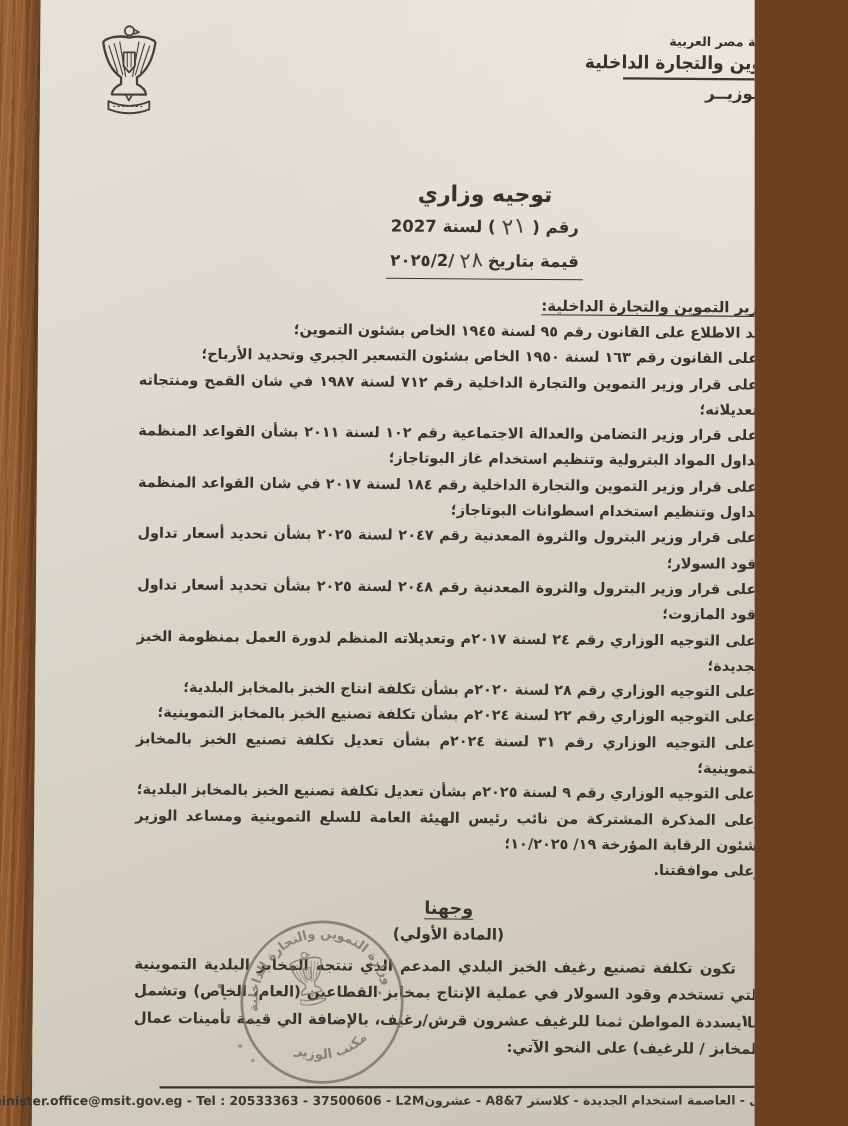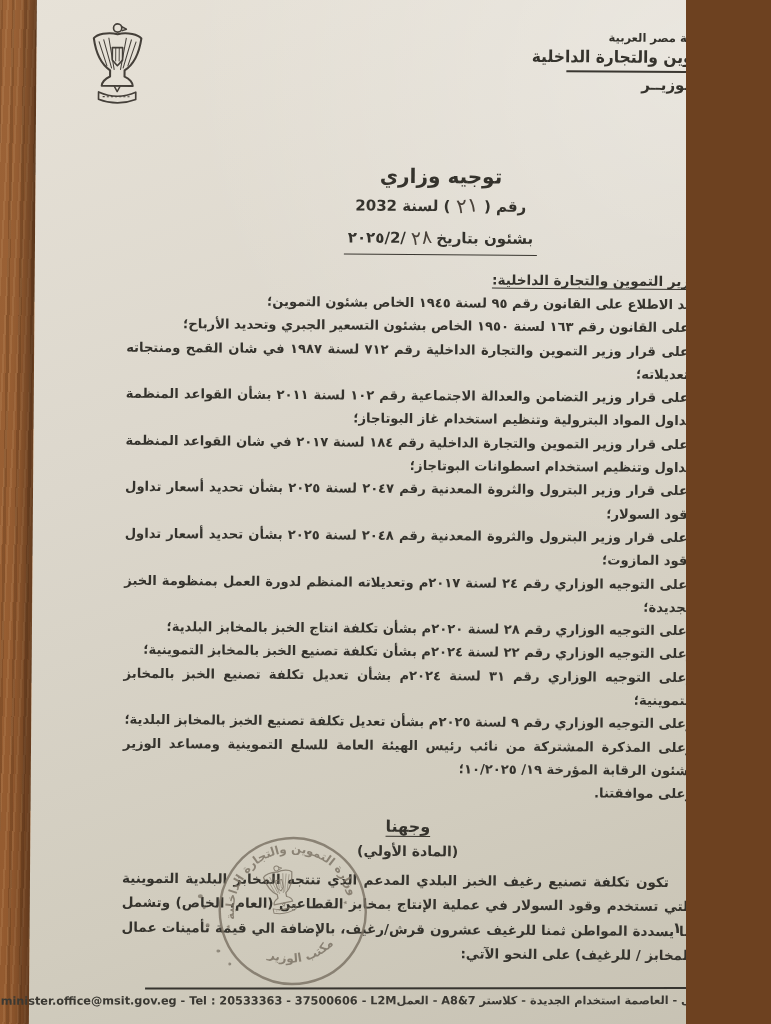--- a/index.html
+++ b/index.html
@@ -109,25 +109,25 @@
     </div>
 
     <svg class="pen-mark" width="52" height="46" viewBox="0 0 52 46">
       <path d="M5,3 C15,10 31,25 46,42" fill="none" stroke="#57504a" stroke-width="3.4" stroke-linecap="round" opacity="0.85"></path>
     </svg>
 
     <div class="content">
 
       <div class="title-block">
         <div class="doc-title">توجيه وزاري</div>
-        <div class="num-line"><span>رقم (</span><span class="hand">٢١</span><span>) لسنة 2032</span></div>
+        <div class="num-line"><span>رقم (</span><span class="hand">٢١</span><span>) لسنة 2027</span></div>
         <div class="date-line">
           <span>٢٠٢٥/2/</span>
           <span class="hand">٢٨</span>
-          <span>بشئون بتاريخ</span>
+          <span>قيمة بتاريخ</span>
         </div>
       </div>
 
       <div class="salutation">وزير التموين والتجارة الداخلية:</div>
 
       <div class="preamble">
         <div>بعد الاطلاع على القانون رقم ٩٥ لسنة ١٩٤٥ الخاص بشئون التموين؛</div>
         <div>وعلى القانون رقم ١٦٣ لسنة ١٩٥٠ الخاص بشئون التسعير الجبري وتحديد الأرباح؛</div>
         <div>وعلى قرار وزير التموين والتجارة الداخلية رقم ٧١٢ لسنة ١٩٨٧ في شان القمح ومنتجاته وتعديلاته؛</div>
         <div>وعلى قرار وزير التضامن والعدالة الاجتماعية رقم ١٠٢ لسنة ٢٠١١ بشأن القواعد المنظمة لتداول المواد البترولية وتنظيم استخدام غاز البوتاجاز؛</div>
@@ -172,17 +172,17 @@
     <div class="speck" style="left:168px; top:907px; width:5px; height:4px;"></div>
     <div class="speck" style="left:173px; top:919px; width:3px; height:3px;"></div>
     <div class="speck" style="left:176px; top:936px; width:4px; height:4px;"></div>
     <div class="speck" style="left:187px; top:962px; width:4px; height:3px;"></div>
     <div class="speck" style="left:199px; top:975px; width:3px; height:3px;"></div>
 
     <div class="page-number">١</div>
 
     <div class="footer">
       <div class="footer-rule"></div>
-      <div class="footer-text" dir="rtl"><span dir="rtl">الحى الحكومى - العاصمة استخدام الجديدة - كلاستر </span><span dir="ltr">A8&amp;7</span><span dir="rtl"> - العمل</span><span dir="ltr">L2M</span><span dir="rtl"> - </span><span dir="ltr">Tel : 20533363 - 37500606</span><span dir="rtl"> - </span><span dir="ltr">Email : minister.office@msit.gov.eg</span></div>
+      <div class="footer-text" dir="rtl"><span dir="rtl">الحى الحكومى - العاصمة استخدام الجديدة - كلاستر </span><span dir="ltr">A8&amp;7</span><span dir="rtl"> - عشرون</span><span dir="ltr">L2M</span><span dir="rtl"> - </span><span dir="ltr">Tel : 20533363 - 37500606</span><span dir="rtl"> - </span><span dir="ltr">Email : minister.office@msit.gov.eg</span></div>
     </div>
 
   </div>
 </div>
 
 </body></html>

